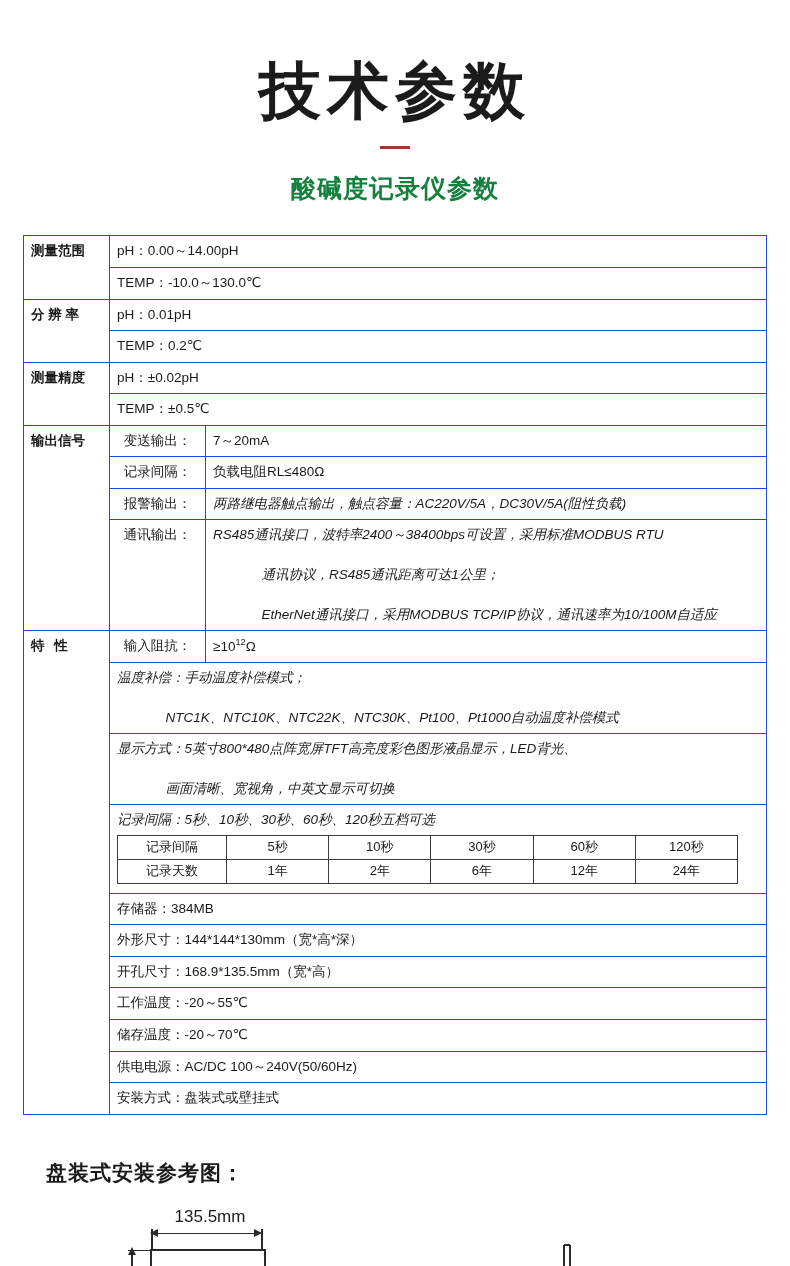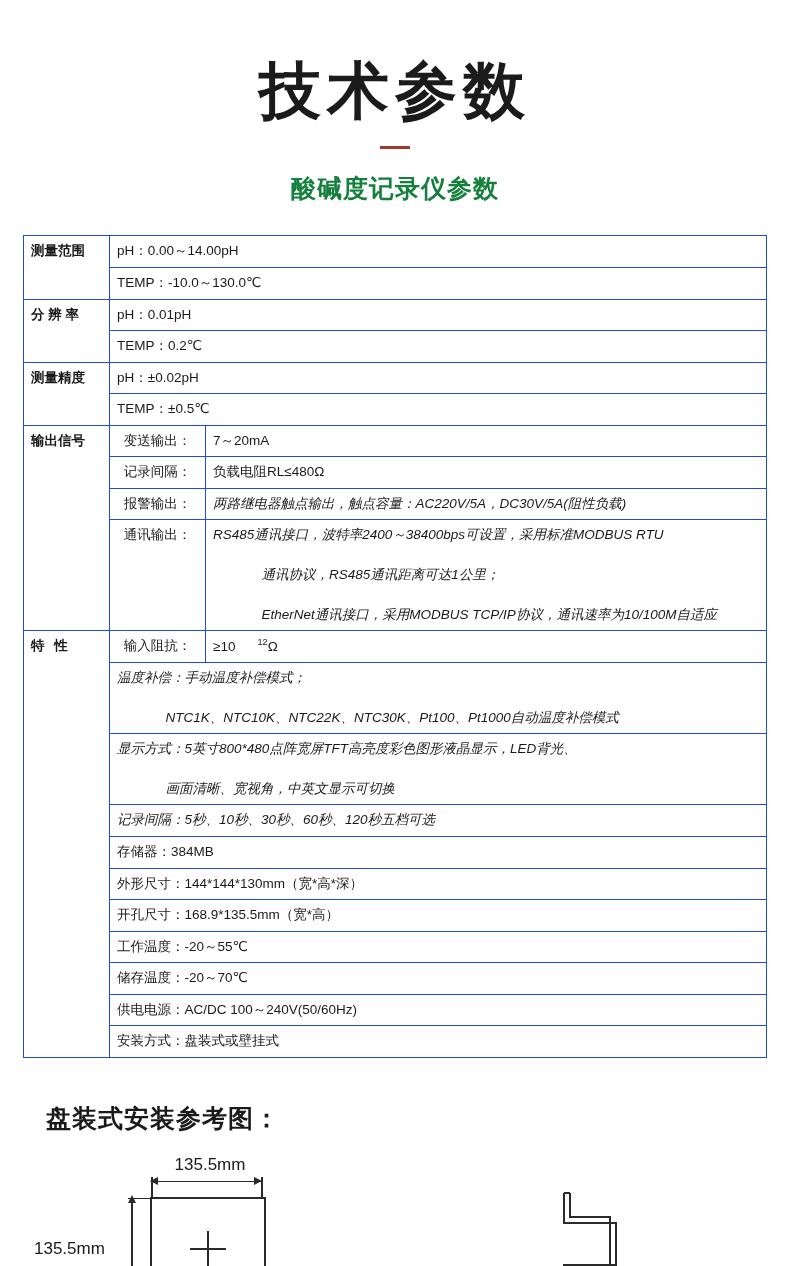--- a/index.html
+++ b/index.html
@@ -88,21 +88,20 @@
     font-style: italic;
   }
   .indent1 {
     padding-left: 3.6em;
     display: block;
     margin-top: 20px;
   }
   sup {
     font-size: 0.68em;
     vertical-align: super;
-    margin-left: 22px;
   }
 
   
   .interval-table {
     border-collapse: collapse;
     margin: 5px 0 3px 0;
     width: 621px;
     font-size: 13px;
     table-layout: fixed;
   }
@@ -112,21 +111,21 @@
     padding: 3px 2px;
     line-height: 1.3;
     vertical-align: middle;
   }
   .interval-table td.head {
     width: 104px;
   }
 
   
   .install-title {
-    font-size: 25px;
+    font-size: 21px;
     font-weight: bold;
     margin: 44px 0 0 46px;
     letter-spacing: 1px;
   }
   .diagram-area {
     position: relative;
     height: 232px;
     margin-top: 20px;
   }
 
@@ -328,20 +327,40 @@
       <tr>
         <td class="cont" colspan="2">
           <div class="nowrapline"><span>显示方式：</span><span>5英寸800*480点阵宽屏TFT高亮度彩色图形液晶显示，LED背光、</span></div>
           <div class="nowrapline indent1">画面清晰、宽视角，中英文显示可切换</div>
         </td>
       </tr>
 
       <tr>
         <td class="cont" colspan="2">
           <div class="nowrapline"><span>记录间隔：</span><span>5秒、10秒、30秒、60秒、120秒五档可选</span></div>
+          <table class="interval-table">
+            <tbody>
+              <tr>
+                <td class="head">记录间隔</td>
+                <td>5秒</td>
+                <td>10秒</td>
+                <td>30秒</td>
+                <td>60秒</td>
+                <td>120秒</td>
+              </tr>
+              <tr>
+                <td class="head">记录天数</td>
+                <td>1年</td>
+                <td>2年</td>
+                <td>6年</td>
+                <td>12年</td>
+                <td>24年</td>
+              </tr>
+            </tbody>
+          </table>
         </td>
       </tr>
 
       <tr>
         <td class="cont" colspan="2">存储器：384MB</td>
       </tr>
       <tr>
         <td class="cont" colspan="2">外形尺寸：144*144*130mm（宽*高*深）</td>
       </tr>
       <tr>

